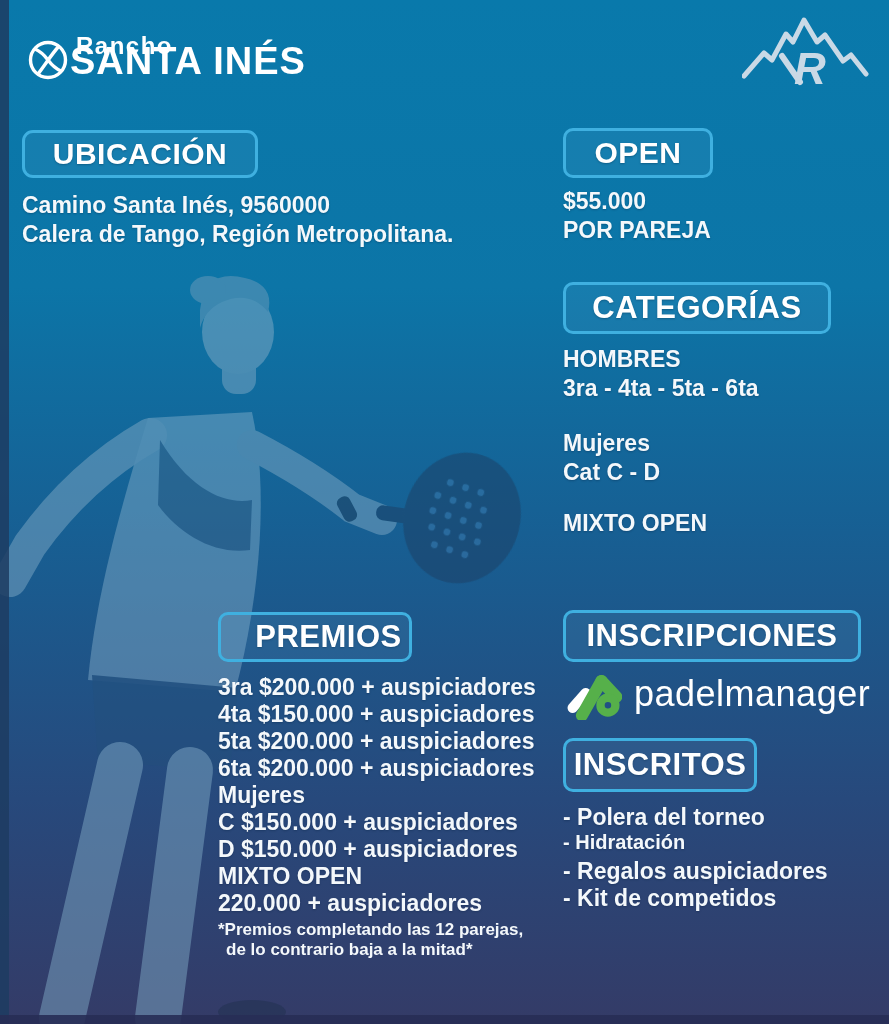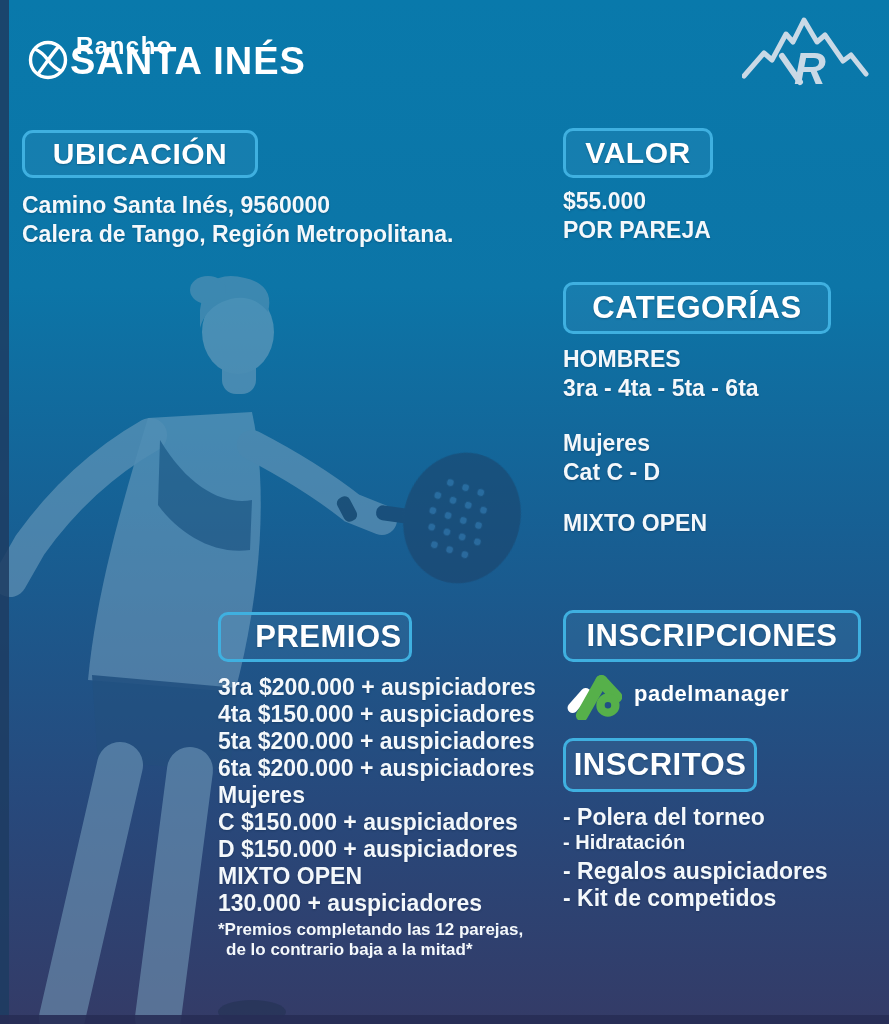--- a/index.html
+++ b/index.html
@@ -16,21 +16,21 @@
     border:3px solid #3fb0e0;border-radius:10px;
     background:rgba(125,200,240,0.10);
     display:flex;align-items:center;justify-content:center;
     font-weight:bold;letter-spacing:.5px;color:#fff;
     text-shadow:0 1px 2px rgba(0,40,70,.35);
   }
   .body-text{position:absolute;font-weight:bold;color:#f4f8fb;text-shadow:0 1px 2px rgba(0,30,60,.3);}
   .brand-top{position:absolute;left:76px;top:32px;font-size:24px;font-weight:bold;letter-spacing:1.5px;color:#fff;}
   .brand-name{position:absolute;left:70px;top:40px;font-size:38px;font-weight:bold;letter-spacing:1px;color:#fff;}
   .pm-row{position:absolute;left:566px;top:668px;display:flex;align-items:center;gap:12px;}
-  .pm-text{font-size:22px;font-weight:bold;letter-spacing:.5px;color:#fff;}
+  .pm-text{font-size:36px;font-weight:normal;letter-spacing:.5px;color:#fff;}
   .note{position:absolute;font-weight:bold;color:#f4f8fb;font-size:17px;line-height:20px;}
   svg{display:block;}
 </style>
 </head>
 <body>
 
 <div class="poster">
 
   <svg class="abs" style="left:0;top:250px;" width="560" height="774" viewBox="0 0 560 774" aria-hidden="true">
     <g opacity="0.5">
@@ -103,21 +103,21 @@
     <text x="52" y="70" font-family="Liberation Sans, sans-serif" font-size="44" font-weight="bold" font-style="italic" fill="#c9d9e6">R</text>
   </svg>
 
   <div class="title-box" style="left:22px;top:130px;width:236px;height:48px;font-size:30px;border-radius:11px;">
     <span>UBICACIÓN</span>
   </div>
   <div class="body-text" style="left:22px;top:192px;font-size:23px;">Camino Santa Inés, 9560000</div>
   <div class="body-text" style="left:22px;top:221px;font-size:23px;">Calera de Tango, Región Metropolitana.</div>
 
   <div class="title-box" style="left:563px;top:128px;width:150px;height:50px;font-size:30px;">
-    <span>VALOR</span>
+    <span>OPEN</span>
   </div>
   <div class="body-text" style="left:563px;top:188px;font-size:23px;">$55.000</div>
   <div class="body-text" style="left:563px;top:217px;font-size:23px;">POR PAREJA</div>
 
   <div class="title-box" style="left:563px;top:282px;width:268px;height:52px;font-size:31px;">
     <span>CATEGORÍAS</span>
   </div>
   <div class="body-text" style="left:563px;top:346px;font-size:23px;">HOMBRES</div>
   <div class="body-text" style="left:563px;top:375px;font-size:23px;">3ra - 4ta - 5ta - 6ta</div>
   <div class="body-text" style="left:563px;top:430px;font-size:23px;">Mujeres</div>
@@ -128,21 +128,21 @@
     <span>PREMIOS</span>
   </div>
   <div class="body-text" style="left:218px;top:674px;font-size:23px;">3ra $200.000 + auspiciadores</div>
   <div class="body-text" style="left:218px;top:701px;font-size:23px;">4ta $150.000 + auspiciadores</div>
   <div class="body-text" style="left:218px;top:728px;font-size:23px;">5ta $200.000 + auspiciadores</div>
   <div class="body-text" style="left:218px;top:755px;font-size:23px;">6ta $200.000 + auspiciadores</div>
   <div class="body-text" style="left:218px;top:782px;font-size:23px;">Mujeres</div>
   <div class="body-text" style="left:218px;top:809px;font-size:23px;">C $150.000 + auspiciadores</div>
   <div class="body-text" style="left:218px;top:836px;font-size:23px;">D $150.000 + auspiciadores</div>
   <div class="body-text" style="left:218px;top:863px;font-size:23px;">MIXTO OPEN</div>
-  <div class="body-text" style="left:218px;top:890px;font-size:23px;">130.000 + auspiciadores</div>
+  <div class="body-text" style="left:218px;top:890px;font-size:23px;">220.000 + auspiciadores</div>
   <div class="note" style="left:218px;top:920px;">*Premios completando las 12  parejas,</div>
   <div class="note" style="left:226px;top:940px;">de lo contrario baja a la mitad*</div>
 
   <div class="title-box" style="left:563px;top:610px;width:298px;height:52px;font-size:31px;">
     <span>INSCRIPCIONES</span>
   </div>
   <div class="pm-row">
     <svg width="56" height="52" viewBox="0 0 60 56" aria-hidden="true">
       <path d="M7,43 L21,27" stroke="#fff" stroke-width="11" stroke-linecap="round"></path>
       <path d="M17,51 L38,14" stroke="#56b04a" stroke-width="13" stroke-linecap="round"></path>

